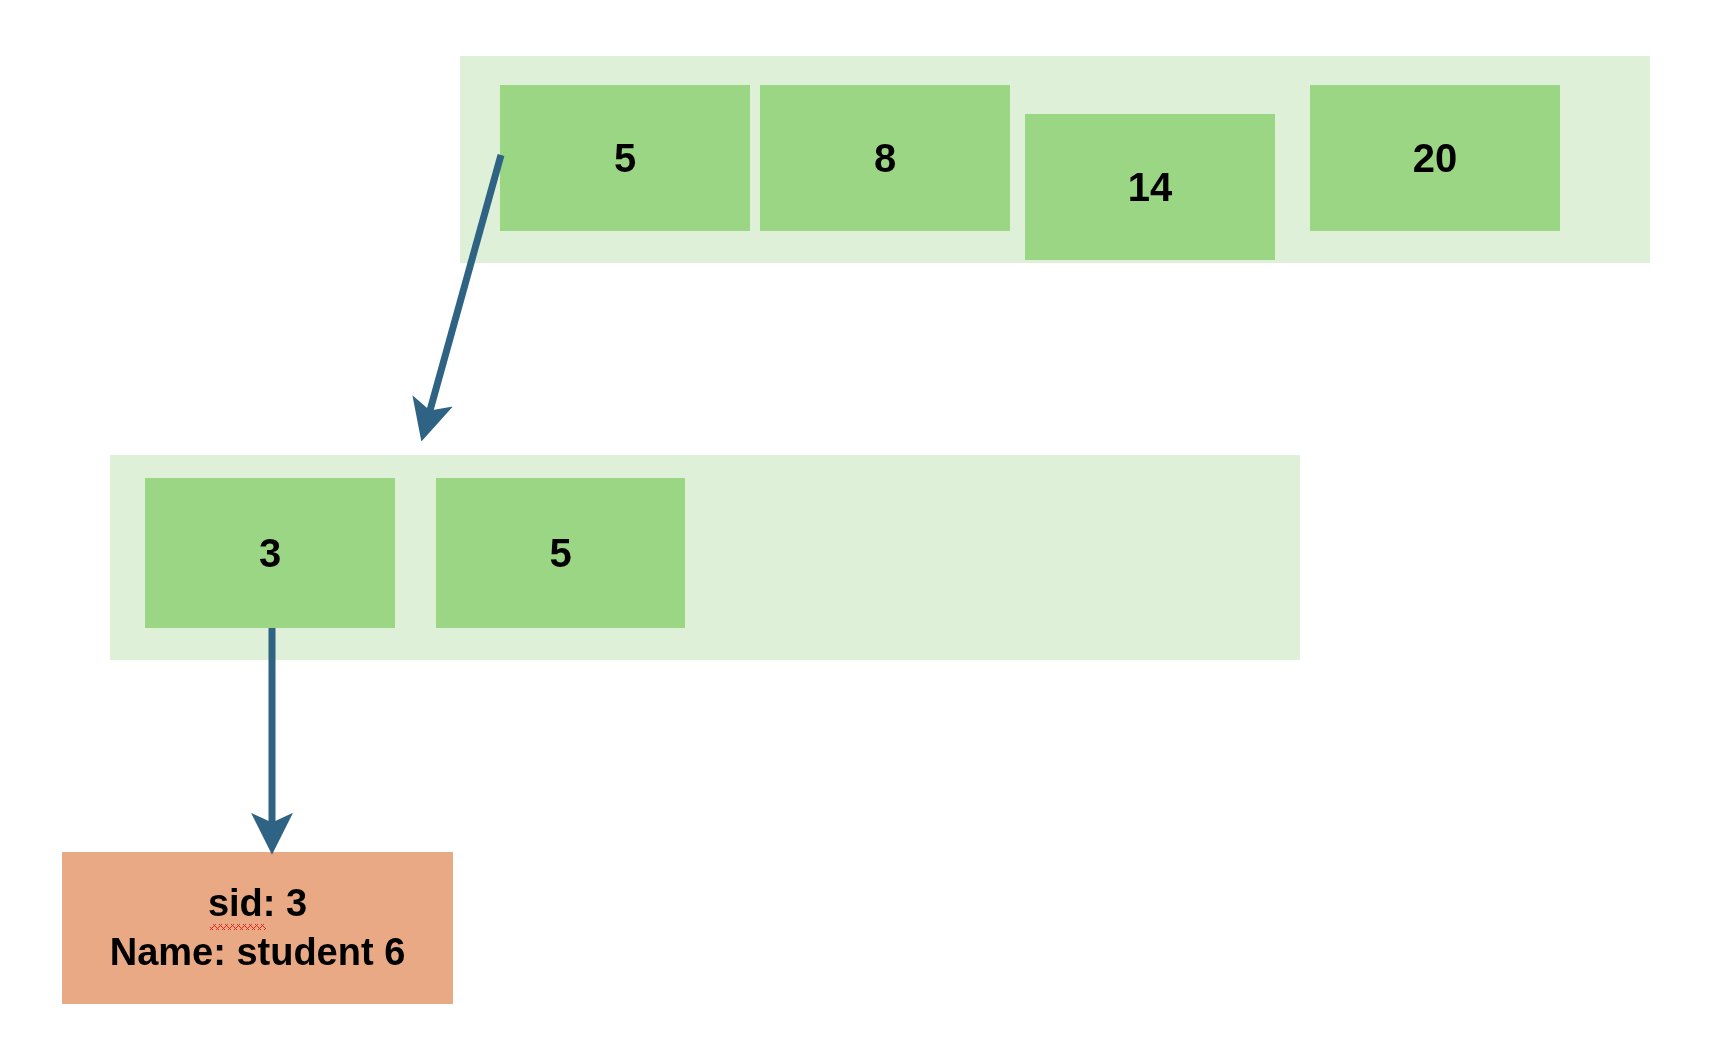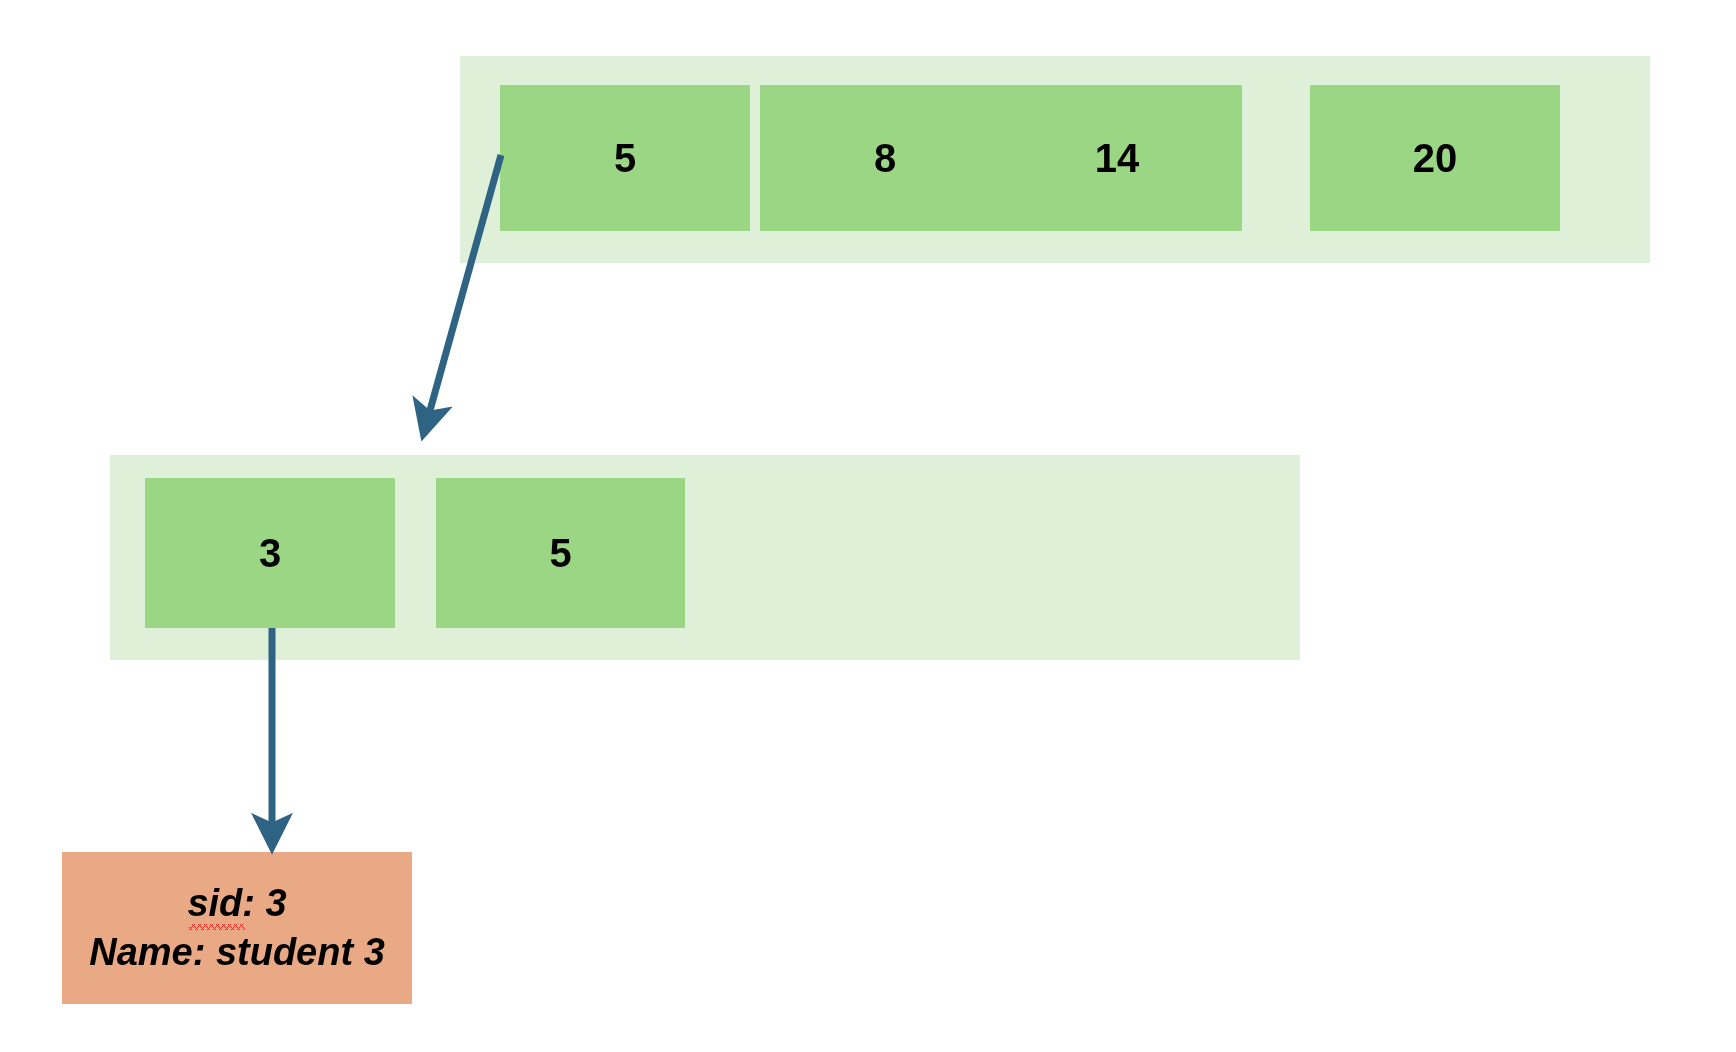--- a/index.html
+++ b/index.html
@@ -48,47 +48,46 @@
     color: #000000;
     font-weight: bold;
     font-size: 40px;
     line-height: 1;
   }
 
   
   #array-top .cell { top: 29px; height: 146px; width: 250px; }
   #cell-top-0 { left: 40px; }
   #cell-top-1 { left: 300px; }
-  #cell-top-2 { left: 532px; }
+  #cell-top-2 { left: 565px; margin-top: 29px; }
   #cell-top-3 { left: 850px; }
 
   
   #array-bottom .cell { top: 23px; height: 150px; }
   #cell-bot-0 { left: 35px; width: 250px; }
   #cell-bot-1 { left: 326px; width: 249px; }
 
   
   #record-box {
     position: absolute;
     left: 62px;
     top: 852px;
-    width: 350px;
+    width: 391px;
     height: 152px;
     background: #e8a984;
     box-sizing: border-box;
     display: flex;
     flex-direction: column;
     align-items: center;
     justify-content: center;
     color: #000000;
     font-weight: bold;
     font-size: 38px;
     line-height: 1.28;
     text-align: center;
-    font-style: italic;
   }
   #record-line-1 { position: relative; display: inline-block; }
   
   #spell-squiggle {
     position: absolute;
     left: 2px;
     bottom: -2px;
     width: 56px;
     height: 6px;
     background-image:
@@ -136,21 +135,21 @@
     <div id="cell-bot-1" class="cell">
       <span>5</span>
     </div>
   </div>
 
   <div id="record-box">
     <div id="record-line-1">
       <span>sid: 3</span>
       <span id="spell-squiggle"></span>
     </div>
-    <div>Name: student 3</div>
+    <div>Name: student 6</div>
   </div>
 
   <svg id="arrow-layer" viewBox="0 0 1736 1052">
     <defs>
       <marker id="head-diag" markerWidth="6" markerHeight="6" refX="4.6" refY="3" orient="auto" markerUnits="strokeWidth">
         <path d="M0,0 L6,3 L0,6 L1.4,3 Z" fill="#2e6384"></path>
       </marker>
       <marker id="head-vert" markerWidth="6" markerHeight="6" refX="4.6" refY="3" orient="auto" markerUnits="strokeWidth">
         <path d="M0,0 L6,3 L0,6 L1.4,3 Z" fill="#2e6384"></path>
       </marker>

